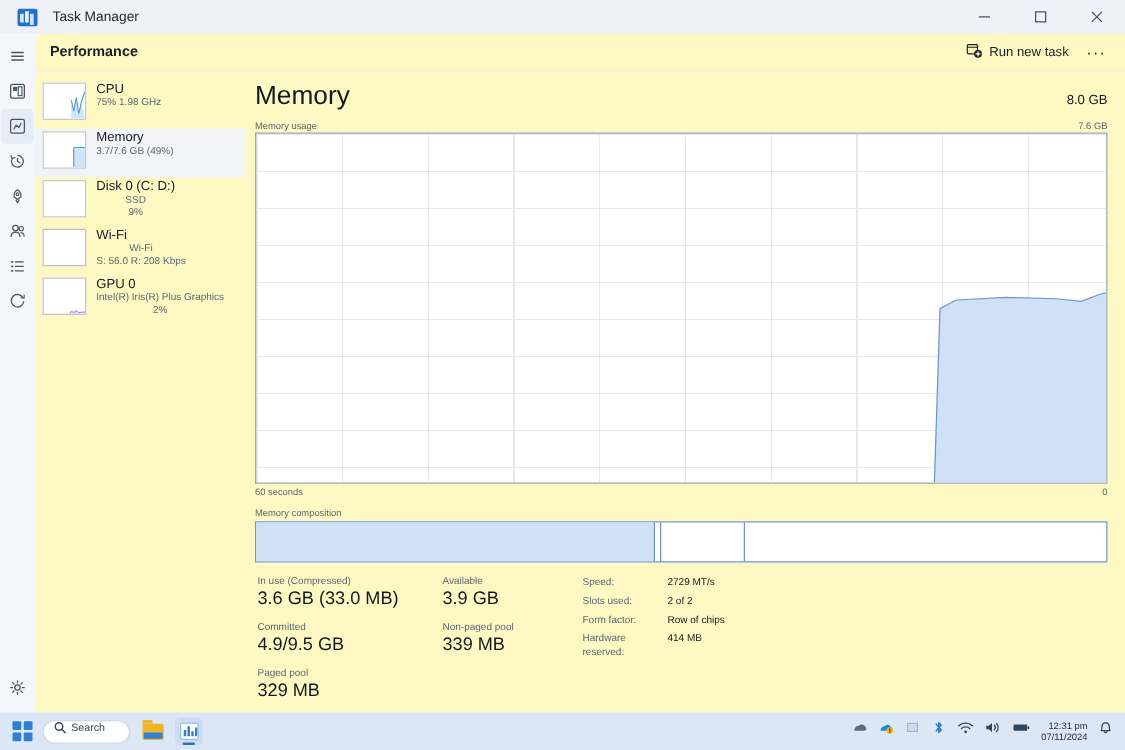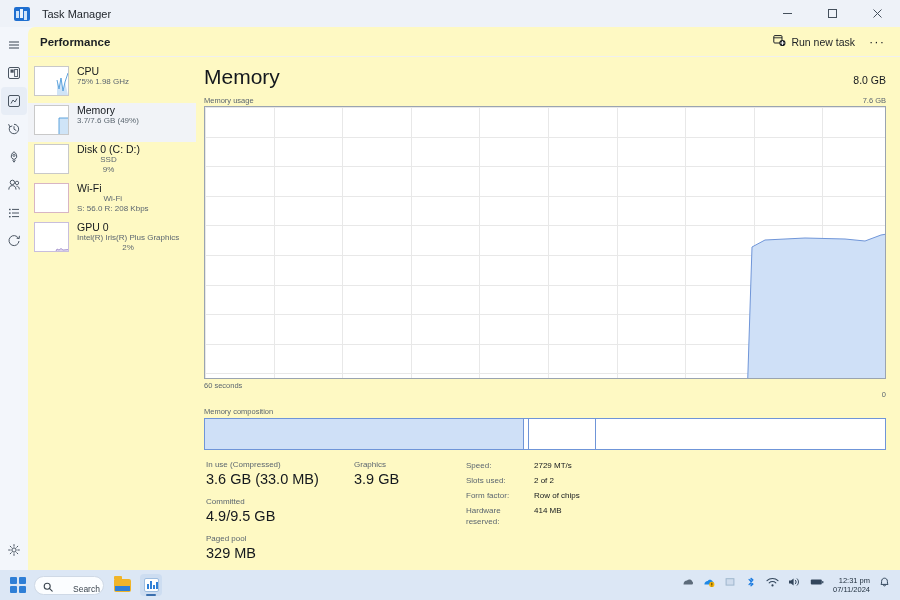--- a/index.html
+++ b/index.html
@@ -230,21 +230,21 @@
     height: 297px;
     border: 1px solid #9aa4b0;
     background:
       repeating-linear-gradient(to right,  #e8e8e8 0 1px, transparent 1px 68.6px),
       repeating-linear-gradient(to bottom, #e8e8e8 0 1px, transparent 1px 29.6px),
       #ffffff;
     overflow: hidden;
   }
   .graph svg { position: absolute; left: 0; top: 0; display: block; }
 
-  .axis-row.bottom { margin-top: 2px; margin-bottom: 0; flex-direction: column; }
+  .axis-row.bottom { margin-top: 2px; margin-bottom: 0; }
 
   .comp-label {
     font-size: 7.5px;
     color: #5b6670;
     margin-top: 8px;
     margin-bottom: 2px;
   }
   .comp-bar {
     height: 35px;
     border: 1px solid #6f95d8;
@@ -312,22 +312,22 @@
     grid-template-rows: 7px 7px;
     gap: 2px;
   }
   .start-btn i { background: #2f7fd6; display: block; border-radius: 1px; }
   .search-pill {
     width: 70px; height: 19px;
     background: #fbfdff;
     border: 1px solid #cfd9e6;
     border-radius: 10px;
     display: flex;
-    align-items: flex-end;
-    gap: 20px;
+    align-items: flex-start;
+    gap: 4px;
     padding-left: 8px;
     font-size: 8.5px;
     color: #3c4650;
   }
   .tb-app {
     width: 22px; height: 22px;
     display: flex; align-items: center; justify-content: center;
     position: relative;
     border-radius: 4px;
   }
@@ -665,22 +665,26 @@
                   <div class="stat-val">4.9/9.5 GB</div>
                 </div>
                 <div class="stat-block">
                   <div class="stat-lab">Paged pool</div>
                   <div class="stat-val">329 MB</div>
                 </div>
               </div>
 
               <div class="stats-mid">
                 <div class="stat-block">
-                  <div class="stat-lab">Graphics</div>
+                  <div class="stat-lab">Available</div>
                   <div class="stat-val">3.9 GB</div>
+                </div>
+                <div class="stat-block">
+                  <div class="stat-lab">Non-paged pool</div>
+                  <div class="stat-val">339 MB</div>
                 </div>
               </div>
 
               <div class="stats-right">
                 <table>
                   <tbody>
                       <tr>
                     <td class="k">Speed:</td>
                     <td class="v">2729 MT/s</td>
                   </tr>

